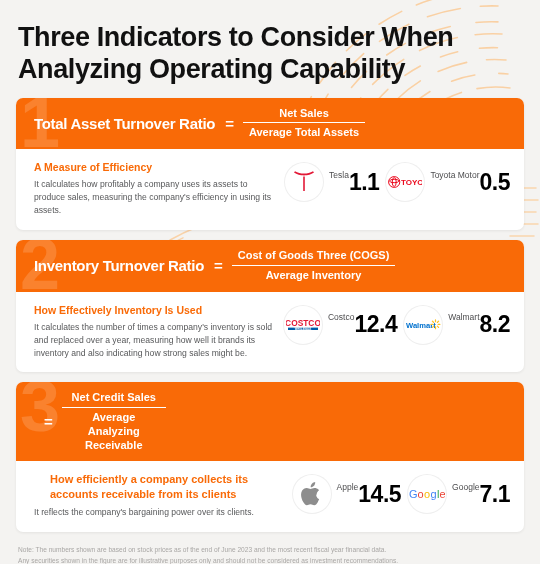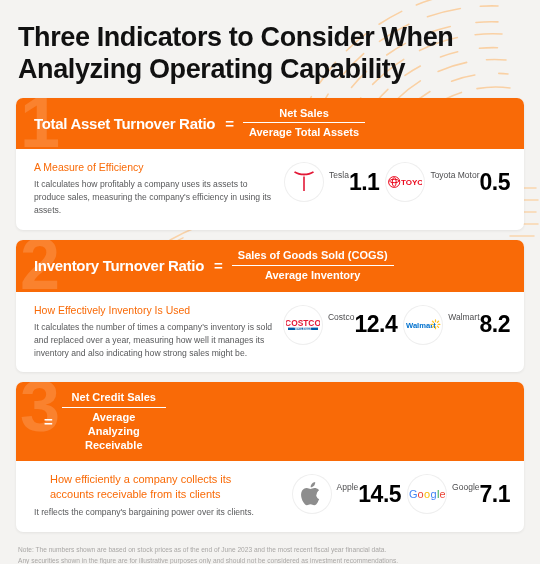--- a/index.html
+++ b/index.html
@@ -75,21 +75,21 @@
 
   .card-body {
     display:flex;
     align-items:flex-start;
     padding:11px 14px 13px 18px;
     gap:10px;
   }
   .desc { flex:1 1 auto; min-width:0; }
   .desc-head {
     color:#f96a07;
-    font-weight:normal;
+    font-weight:bold;
     font-size:10.5px;
     line-height:1.35;
     margin-bottom:4px;
   }
   .desc-body {
     color:#57585a;
     font-size:8.6px;
     line-height:1.5;
   }
 
@@ -200,28 +200,28 @@
       </div>
     </div>
   </div>
 
   <div class="card">
     <div class="card-head">
       <span class="bignum">2</span>
       <span class="ratio-name">Inventory Turnover Ratio</span>
       <span class="eq">=</span>
       <span class="frac">
-        <div class="num">Sales of Goods Sold (COGS)</div>
+        <div class="num">Cost of Goods Three (COGS)</div>
         <div class="den">Average Inventory</div>
       </span>
     </div>
     <div class="card-body">
       <div class="desc">
         <div class="desc-head">How Effectively Inventory Is Used</div>
-        <div class="desc-body">It calculates the number of times a company's inventory is sold and replaced over a year, measuring how well it manages its inventory and also indicating how strong sales might be.</div>
+        <div class="desc-body">It calculates the number of times a company's inventory is sold and replaced over a year, measuring how well it brands its inventory and also indicating how strong sales might be.</div>
       </div>
       <div class="companies">
         <div class="company">
           <span class="logo-circle">
             <svg width="34" height="16" viewBox="0 0 34 16">
               <text x="17" y="9" text-anchor="middle" font-family="Liberation Sans, sans-serif" font-size="8.4" font-weight="bold" fill="#e31837">COSTCO</text>
               <rect x="2" y="10.6" width="30" height="2.4" fill="#005daa"></rect>
               <text x="17" y="12.7" text-anchor="middle" font-family="Liberation Sans, sans-serif" font-size="2.6" font-weight="bold" fill="#ffffff">WHOLESALE</text>
             </svg>
           </span>

